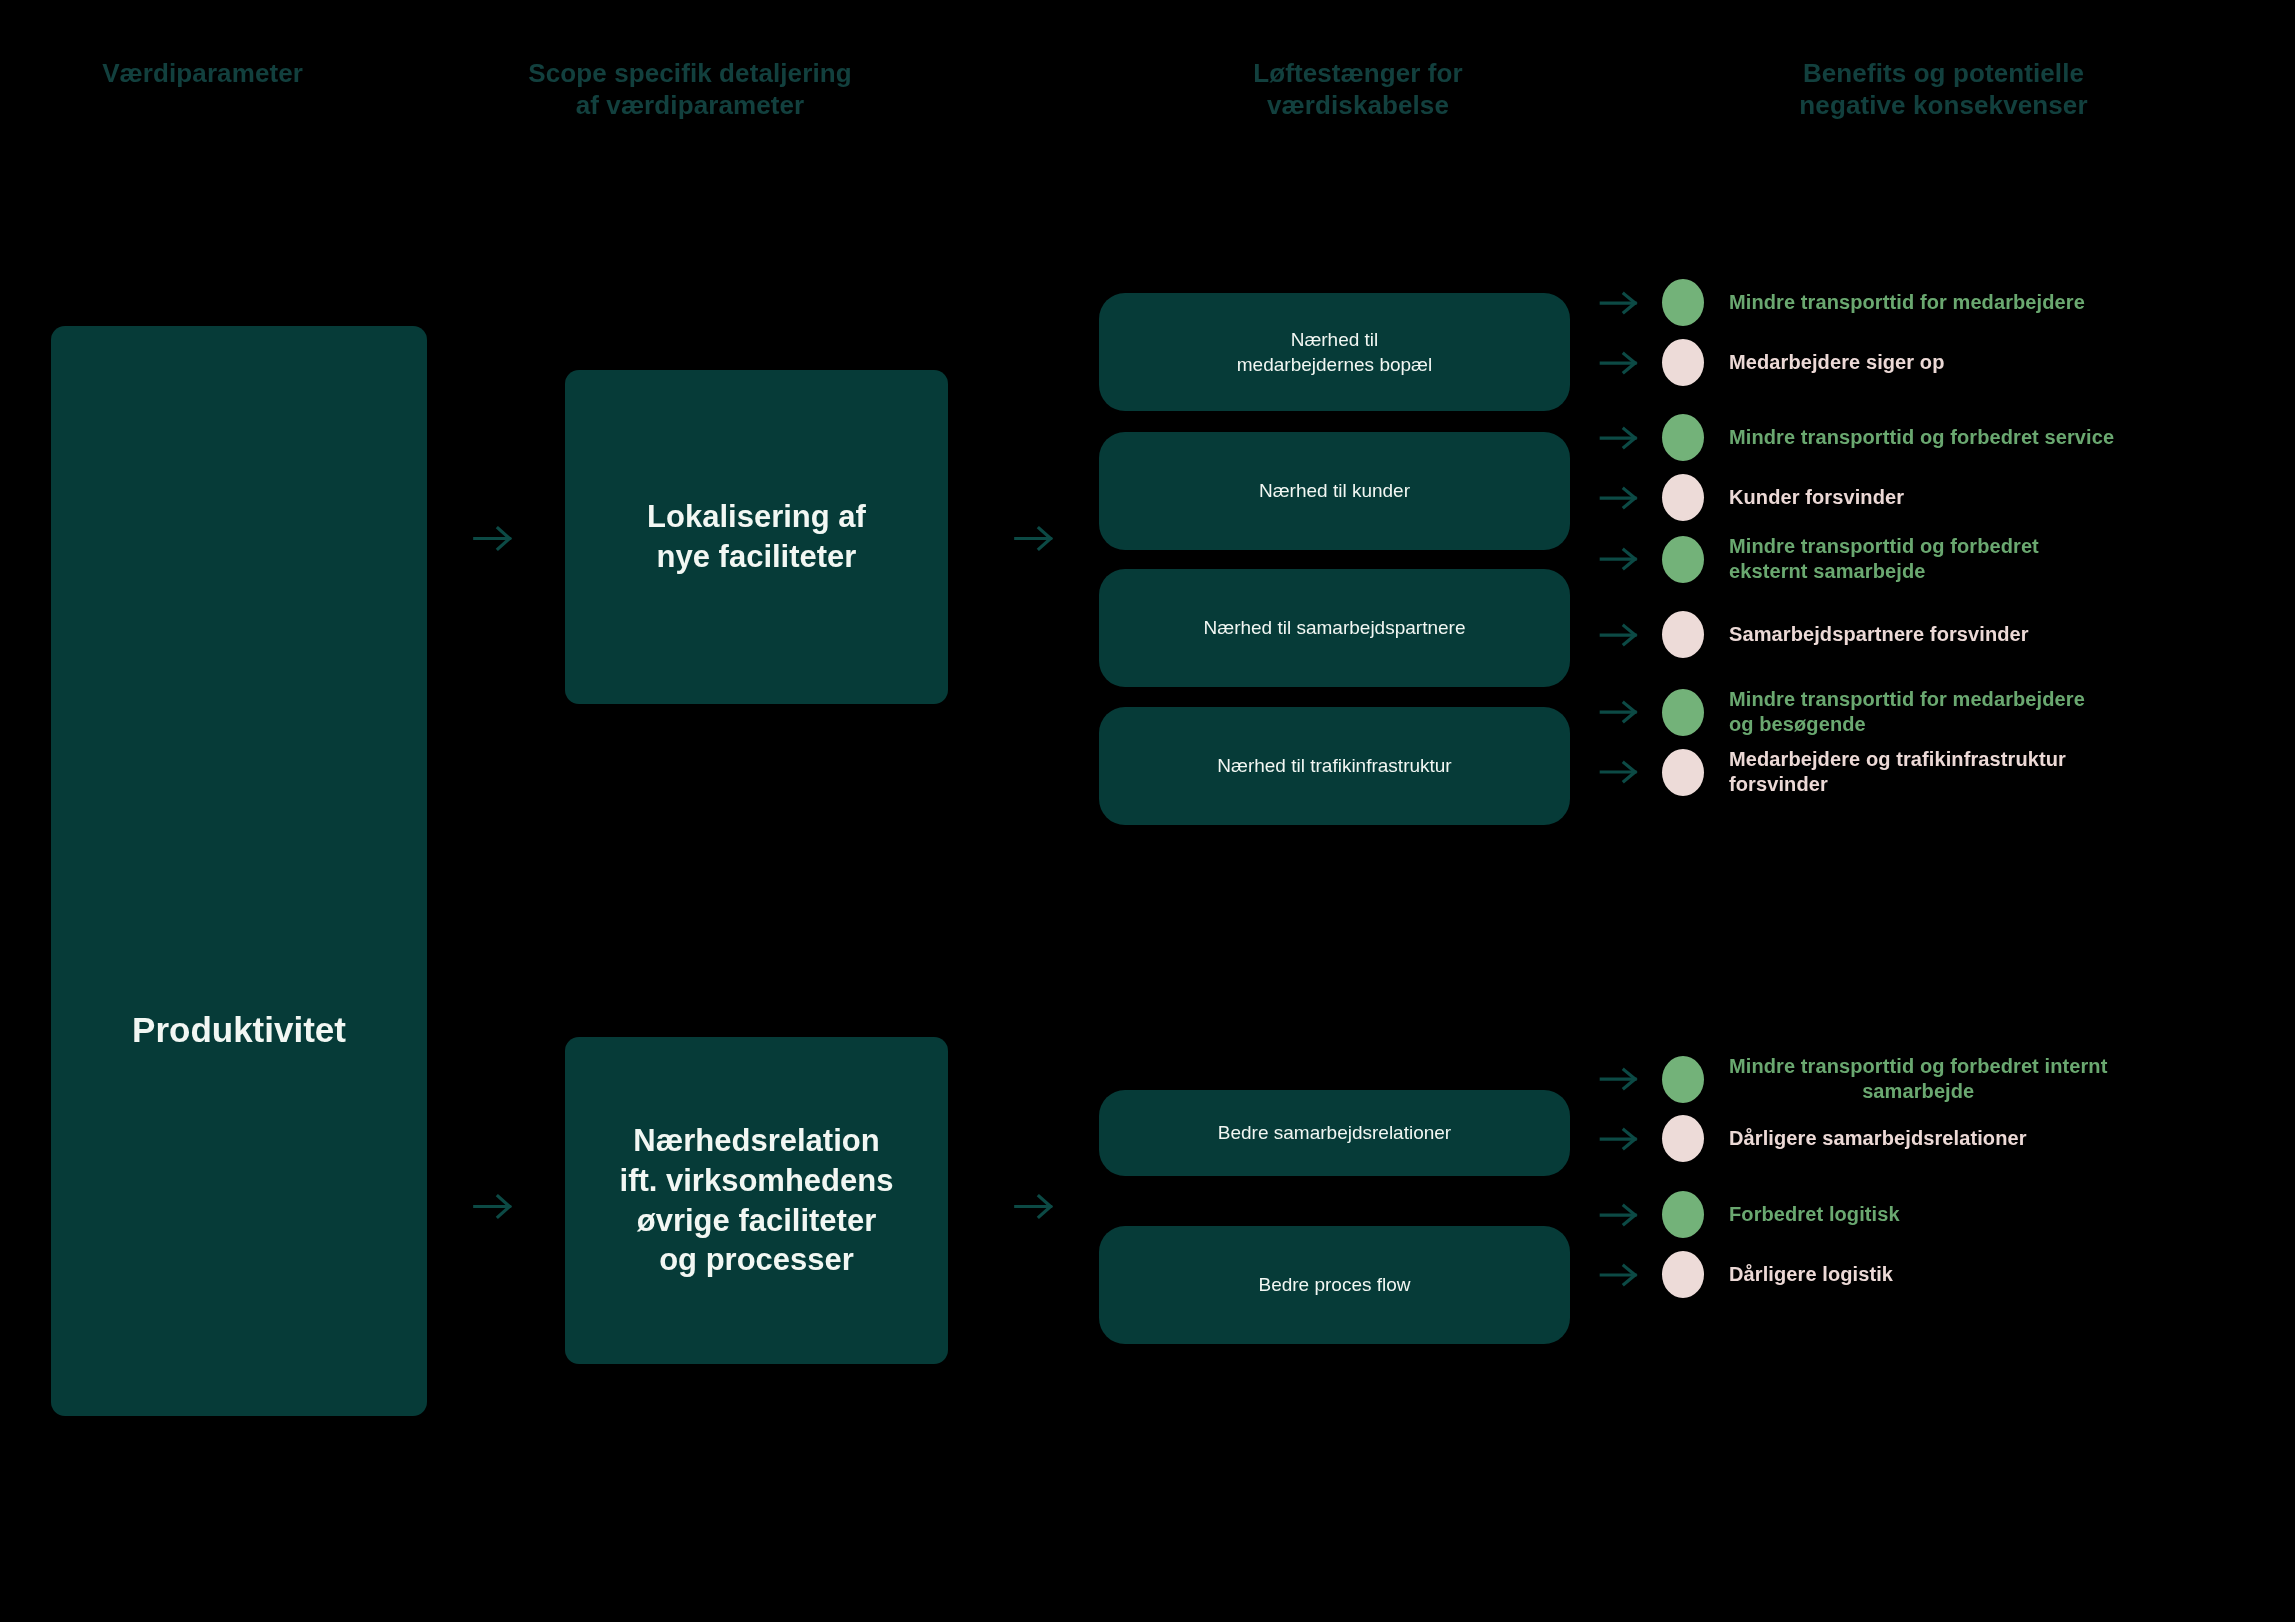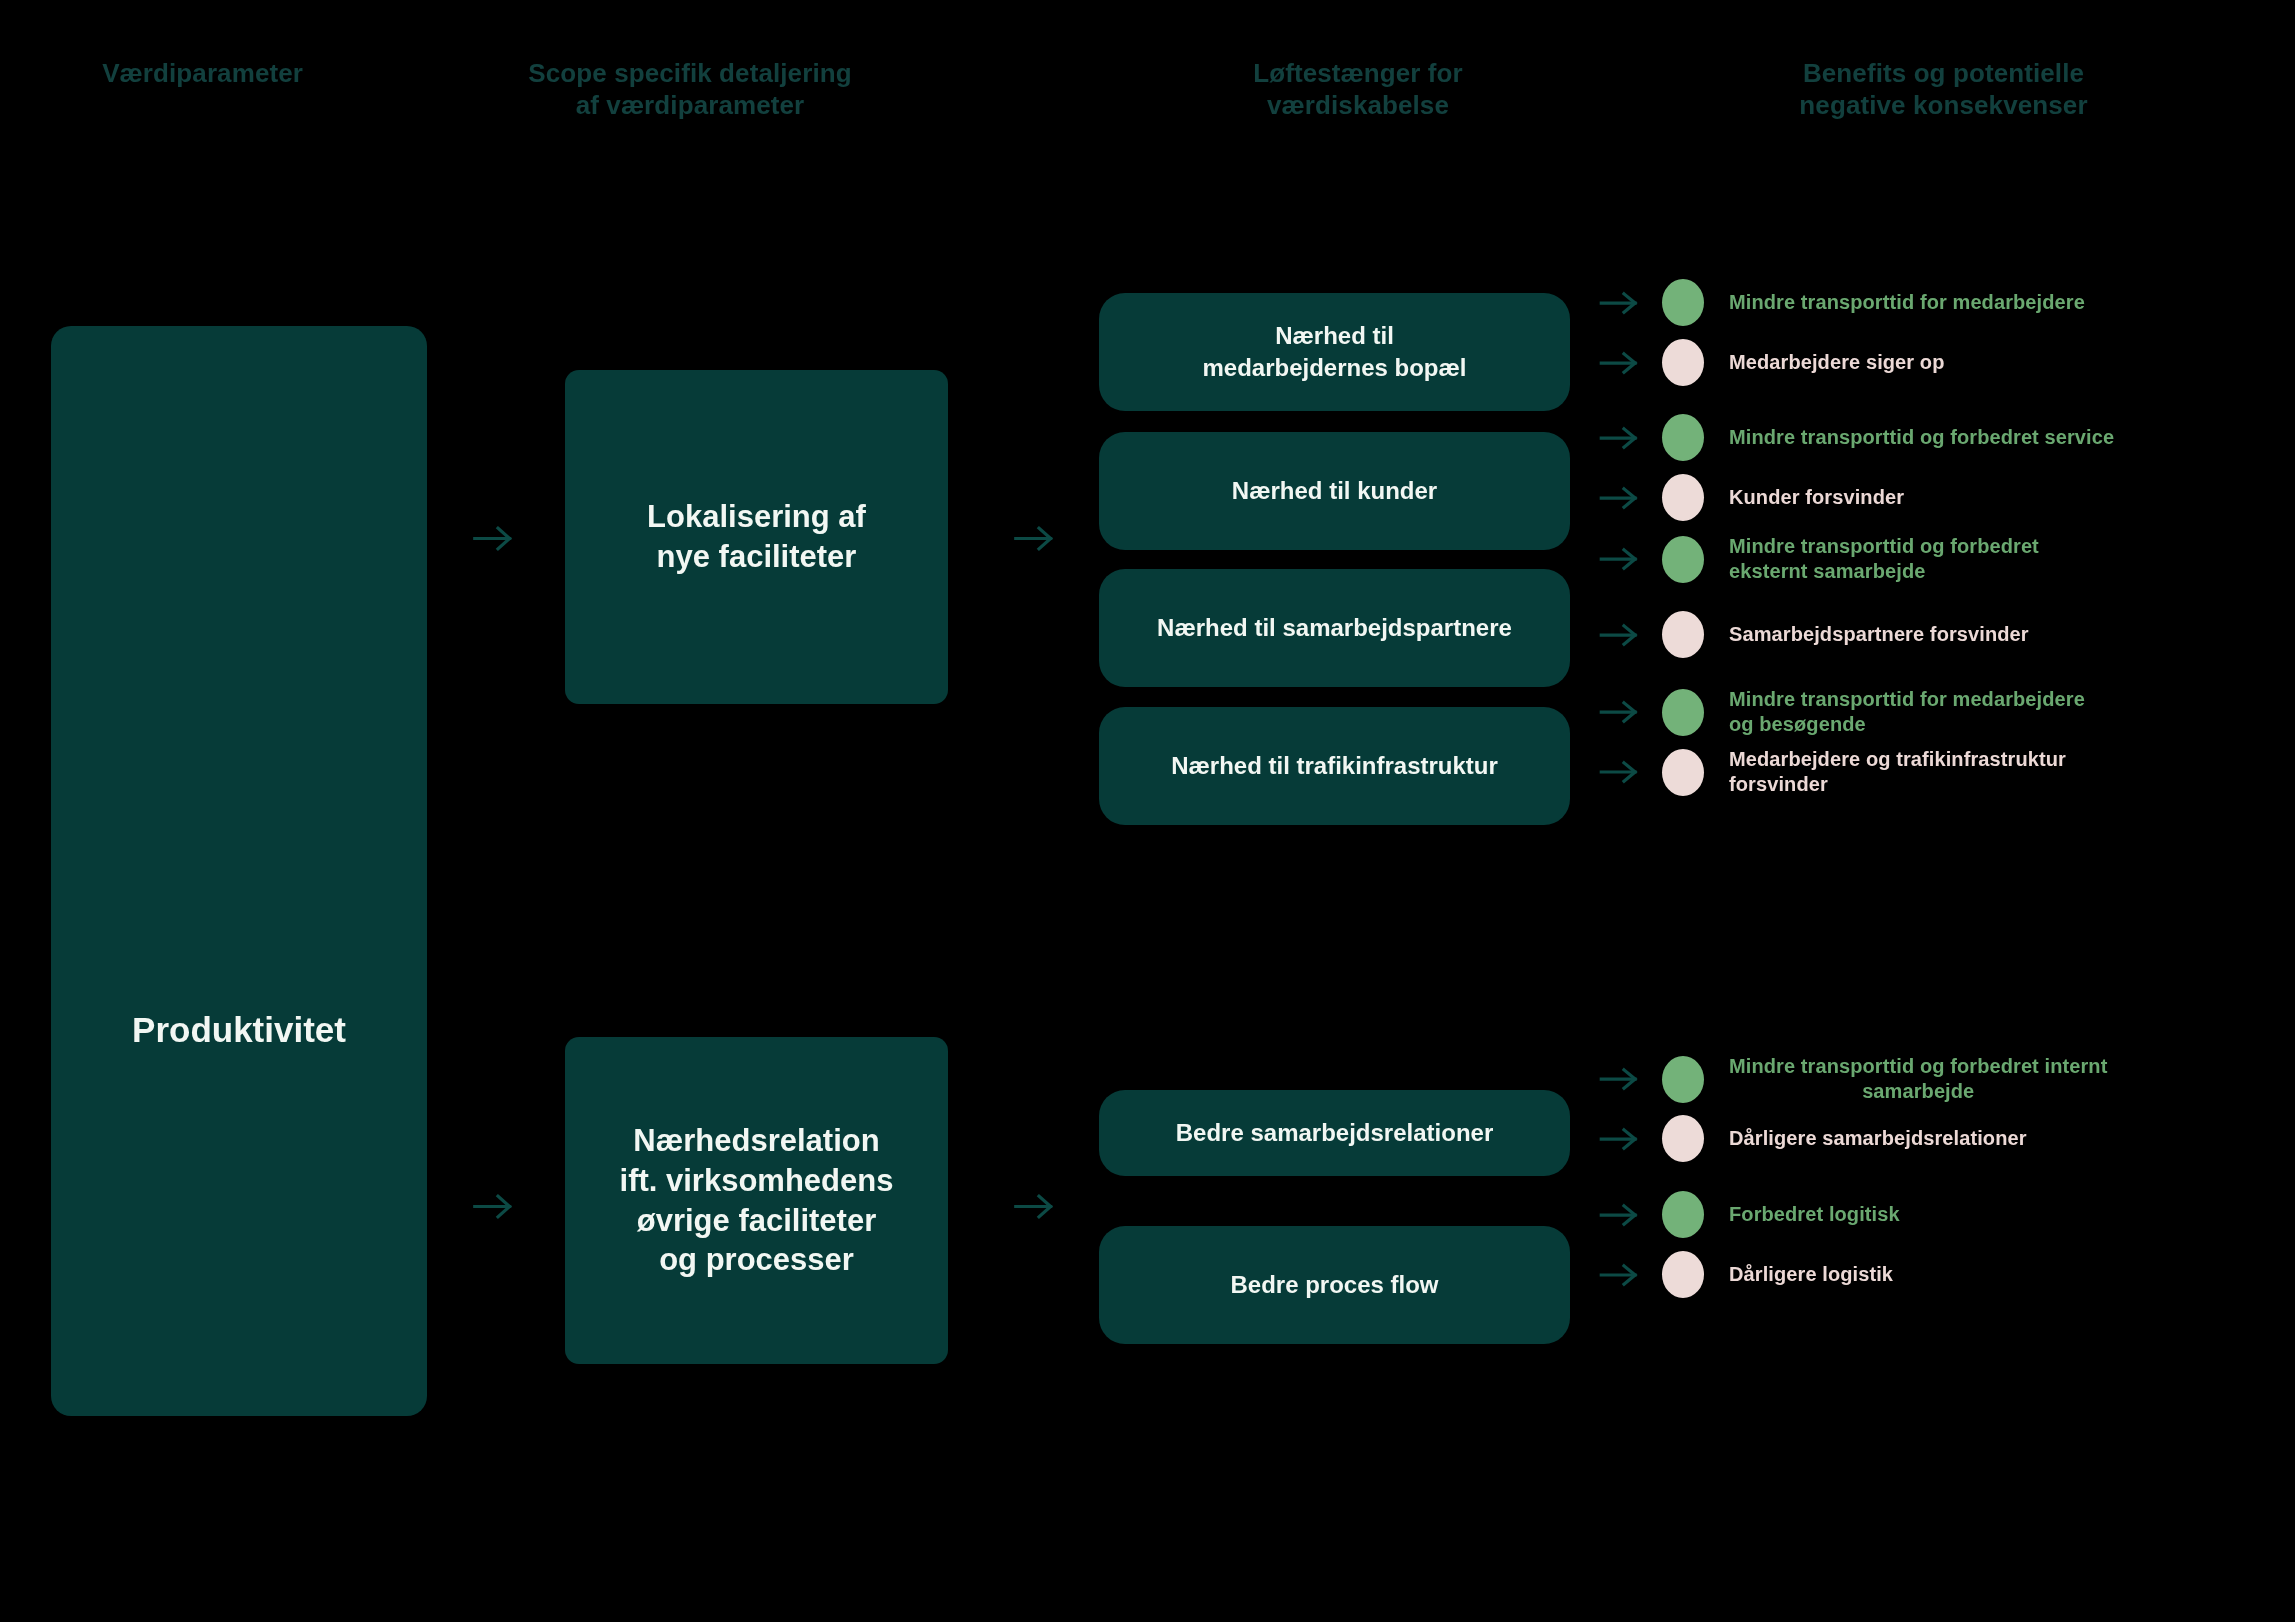--- a/index.html
+++ b/index.html
@@ -44,21 +44,21 @@
     box-sizing: border-box;
   }
   .card span { display: block; }
 
   
   #card-produktivitet {
     left: 51px;
     top: 326px;
     width: 376px;
     height: 1090px;
-    border-radius: 20px;
+    border-radius: 14px;
     align-items: flex-end;
     justify-content: center;
     padding-bottom: 0;
   }
   #card-produktivitet span {
     font-size: 35px;
     font-weight: bold;
     line-height: 1.15;
     padding-bottom: 0;
     position: relative;
@@ -66,21 +66,21 @@
   }
 
   
   .scope-card { width: 383px; border-radius: 14px; }
   .scope-card span { font-size: 31px; font-weight: bold; line-height: 1.28; }
   #card-scope-1 { left: 565px; top: 370px;  height: 334px; }
   #card-scope-2 { left: 565px; top: 1037px; height: 327px; }
 
   
   .lever-card { width: 471px; border-radius: 26px; }
-  .lever-card span { font-size: 24px; font-weight: bold; line-height: 1.32; }
+  .lever-card span { font-size: 19px; font-weight: normal; line-height: 1.32; }
   #card-lever-1 { left: 1099px; top: 293px;  height: 118px; }
   #card-lever-2 { left: 1099px; top: 432px;  height: 118px; }
   #card-lever-3 { left: 1099px; top: 569px;  height: 118px; }
   #card-lever-4 { left: 1099px; top: 707px; height: 118px; }
   #card-lever-5 { left: 1099px; top: 1090px; height: 86px; }
   #card-lever-6 { left: 1099px; top: 1226px; height: 118px; }
 
   
   .arrow {
     position: absolute;

